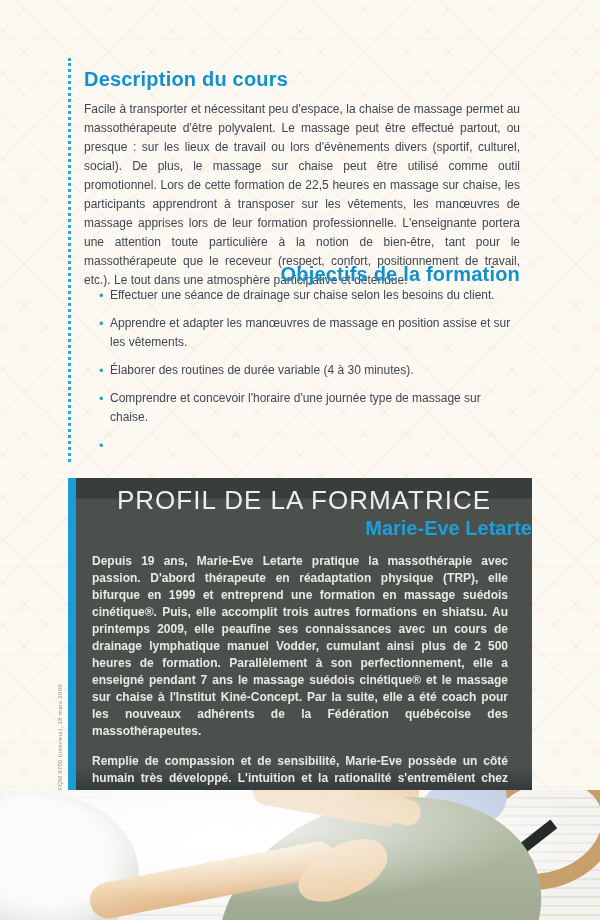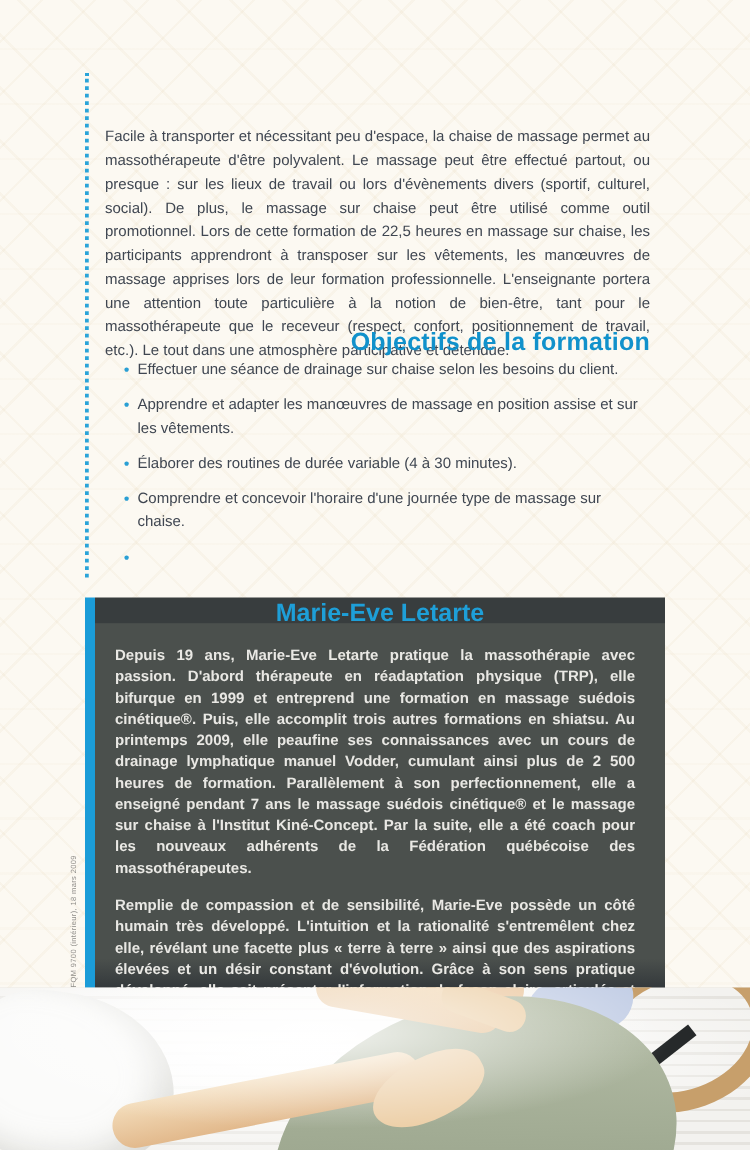--- a/index.html
+++ b/index.html
@@ -48,21 +48,21 @@
     position:absolute;left:68px;top:478px;width:464px;height:314px;
     box-sizing:border-box;
     border-left:8px solid #1b9cd8;
     background:linear-gradient(180deg,#383d3e 0,#383d3e 20px,#4b504d 21px,#4b504d 92%,#32373a 100%);
   }
   .profile-title{
     margin:7px 0 0 0;text-align:center;
     color:#efeeec;font-size:26px;font-weight:400;letter-spacing:1px;line-height:30px;
   }
   .profile-name{
-    margin:1px 0 0 0;text-align:center;
+    margin:1px 0 0 0;text-align:right;
     color:#1e9fd8;font-size:20px;font-weight:bold;line-height:24px;
   }
   .profile-par{
     margin:13px 24px 0 16px;
     color:#e9e8e4;font-size:12px;font-weight:700;line-height:17px;text-align:justify;
   }
   
   .print-note{
     position:absolute;left:57px;top:790px;
     transform:rotate(-90deg);transform-origin:0 0;
@@ -96,20 +96,21 @@
   .photo-haze{left:0;top:0;width:600px;height:130px;
     background:radial-gradient(ellipse at 42% 28%, rgba(255,255,255,0.85), rgba(255,255,255,0) 58%);}
 </style>
 </head>
 <body>
 
 <div class="page">
 
   <div class="dotted-rule"></div>
 
+  <h1 class="section-heading" id="desc-heading">Description du cours</h1>
 
   <p class="body-par" id="desc-body">Facile à transporter et nécessitant peu d'espace, la chaise de massage permet au massothérapeute d'être polyvalent. Le massage peut être effectué partout, ou presque : sur les lieux de travail ou lors d'évènements divers (sportif, culturel, social). De plus, le massage sur chaise peut être utilisé comme outil promotionnel. Lors de cette formation de 22,5 heures en massage sur chaise, les participants apprendront à transposer sur les vêtements, les manœuvres de massage apprises lors de leur formation professionnelle. L'enseignante portera une attention toute particulière à la notion de bien-être, tant pour le massothérapeute que le receveur (respect, confort, positionnement de travail, etc.). Le tout dans une atmosphère participative et détendue.</p>
 
   <h1 class="section-heading" id="obj-heading">Objectifs de la formation</h1>
 
   <ul class="bullet-list">
     <li>
       <span class="dot">•</span>
       <span>Effectuer une séance de drainage sur chaise selon les besoins du client.</span>
     </li>
@@ -124,20 +125,21 @@
     <li>
       <span class="dot">•</span>
       <span>Comprendre et concevoir l'horaire d'une journée type de massage sur chaise.</span>
     </li>
     <li>
       <span class="dot">•</span>
     </li>
   </ul>
 
   <div class="profile-box">
+    <h2 class="profile-title">PROFIL DE LA FORMATRICE</h2>
     <h3 class="profile-name">Marie-Eve Letarte</h3>
     <p class="profile-par">Depuis 19 ans, Marie-Eve Letarte pratique la massothérapie avec passion. D'abord thérapeute en réadaptation physique (TRP), elle bifurque en 1999 et entreprend une formation en massage suédois cinétique®. Puis, elle accomplit trois autres formations en shiatsu. Au printemps 2009, elle peaufine ses connaissances avec un cours de drainage lymphatique manuel Vodder, cumulant ainsi plus de 2 500 heures de formation. Parallèlement à son perfectionnement, elle a enseigné pendant 7 ans le massage suédois cinétique® et le massage sur chaise à l'Institut Kiné-Concept. Par la suite, elle a été coach pour les nouveaux adhérents de la Fédération québécoise des massothérapeutes.</p>
     <p class="profile-par">Remplie de compassion et de sensibilité, Marie-Eve possède un côté humain très développé. L'intuition et la rationalité s'entremêlent chez elle, révélant une facette plus « terre à terre » ainsi que des aspirations élevées et un désir constant d'évolution. Grâce à son sens pratique développé, elle sait présenter l'information de façon claire, articulée et structurée, ajoutant des touches d'humour et des anecdotes racontées avec ressenti et expressivité.</p>
   </div>
 
   <div class="print-note">FQM 9700 (intérieur), 18 mars 2009</div>
 
   <div class="photo">
     <div class="wood-arc"></div>
     <div class="face-cradle"></div>

